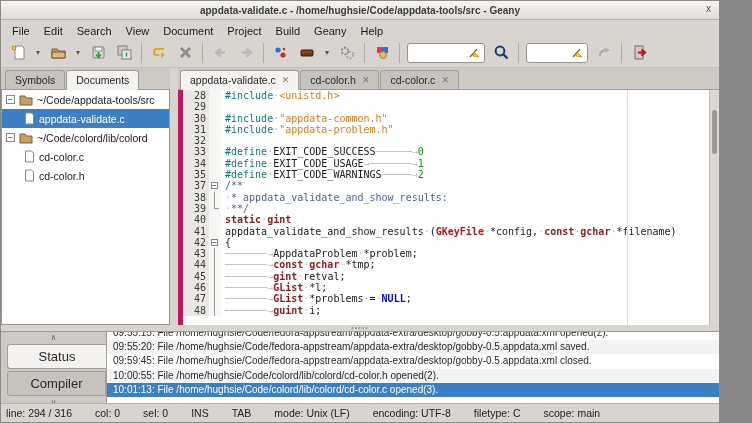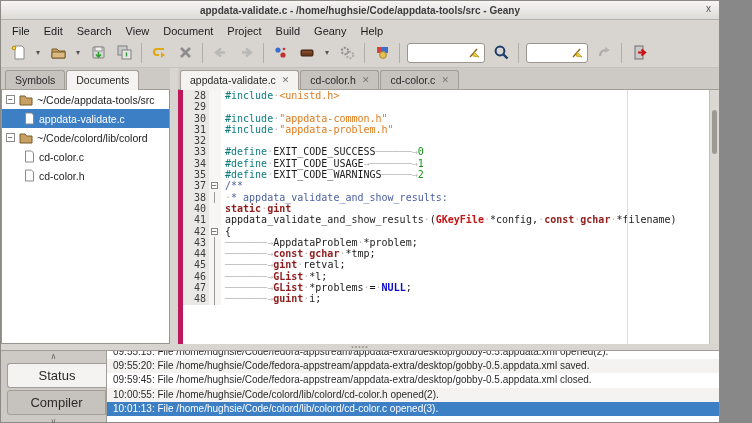--- a/index.html
+++ b/index.html
@@ -305,20 +305,21 @@
             <div class="code-row"><span class="ln">28</span><span class="fold"></span><span class="code"><span class="tk-pp">#include</span><span class="tk-ws">·</span><span class="tk-str">&lt;unistd.h&gt;</span></span></div>
             <div class="code-row"><span class="ln">29</span><span class="fold"></span><span class="code"></span></div>
             <div class="code-row"><span class="ln">30</span><span class="fold"></span><span class="code"><span class="tk-pp">#include</span><span class="tk-ws">·</span><span class="tk-str">"appdata-common.h"</span></span></div>
             <div class="code-row"><span class="ln">31</span><span class="fold"></span><span class="code"><span class="tk-pp">#include</span><span class="tk-ws">·</span><span class="tk-str">"appdata-problem.h"</span></span></div>
             <div class="code-row"><span class="ln">32</span><span class="fold"></span><span class="code"></span></div>
             <div class="code-row"><span class="ln">33</span><span class="fold"></span><span class="code"><span class="tk-pp">#define</span><span class="tk-ws">·</span><span class="tk-id">EXIT_CODE_SUCCESS</span><span class="tk-ws">──────→</span><span class="tk-num">0</span></span></div>
             <div class="code-row"><span class="ln">34</span><span class="fold"></span><span class="code"><span class="tk-pp">#define</span><span class="tk-ws">·</span><span class="tk-id">EXIT_CODE_USAGE</span><span class="tk-ws">→───────→</span><span class="tk-num">1</span></span></div>
             <div class="code-row"><span class="ln">35</span><span class="fold"></span><span class="code"><span class="tk-pp">#define</span><span class="tk-ws">·</span><span class="tk-id">EXIT_CODE_WARNINGS</span><span class="tk-ws">─────→</span><span class="tk-num">2</span></span></div>
             <div class="code-row"><span class="ln">37</span><span class="fold"><span class="fbox">−</span></span><span class="code"><span class="tk-cmt">/**</span></span></div>
             <div class="code-row"><span class="ln">38</span><span class="fold"><span class="fline"></span></span><span class="code"><span class="tk-ws">·</span><span class="tk-cmt">* appdata_validate_and_show_results:</span></span></div>
+            <div class="code-row"><span class="ln">39</span><span class="fold"><span class="fend"></span></span><span class="code"><span class="tk-ws">·</span><span class="tk-cmt">**/</span></span></div>
             <div class="code-row"><span class="ln">40</span><span class="fold"></span><span class="code"><span class="tk-kw">static</span><span class="tk-ws">·</span><span class="tk-kw">gint</span></span></div>
             <div class="code-row"><span class="ln">41</span><span class="fold"></span><span class="code"><span class="tk-id">appdata_validate_and_show_results</span><span class="tk-ws">·</span><span class="tk-id">(</span><span class="tk-typ">GKeyFile</span><span class="tk-ws">·</span><span class="tk-id">*config,</span><span class="tk-ws">·</span><span class="tk-kw">const</span><span class="tk-ws">·</span><span class="tk-kw">gchar</span><span class="tk-ws">·</span><span class="tk-id">*filename)</span></span></div>
             <div class="code-row"><span class="ln">42</span><span class="fold"><span class="fbox">−</span></span><span class="code"><span class="tk-id">{</span></span></div>
             <div class="code-row"><span class="ln">43</span><span class="fold"><span class="fline"></span></span><span class="code"><span class="tk-ws">───────→</span><span class="tk-id">AppdataProblem</span><span class="tk-ws">·</span><span class="tk-id">*problem;</span></span></div>
             <div class="code-row"><span class="ln">44</span><span class="fold"><span class="fline"></span></span><span class="code"><span class="tk-ws">───────→</span><span class="tk-kw">const</span><span class="tk-ws">·</span><span class="tk-kw">gchar</span><span class="tk-ws">·</span><span class="tk-id">*tmp;</span></span></div>
             <div class="code-row"><span class="ln">45</span><span class="fold"><span class="fline"></span></span><span class="code"><span class="tk-ws">───────→</span><span class="tk-kw">gint</span><span class="tk-ws">·</span><span class="tk-id">retval;</span></span></div>
             <div class="code-row"><span class="ln">46</span><span class="fold"><span class="fline"></span></span><span class="code"><span class="tk-ws">───────→</span><span class="tk-kw">GList</span><span class="tk-ws">·</span><span class="tk-id">*l;</span></span></div>
             <div class="code-row"><span class="ln">47</span><span class="fold"><span class="fline"></span></span><span class="code"><span class="tk-ws">───────→</span><span class="tk-kw">GList</span><span class="tk-ws">·</span><span class="tk-id">*problems</span><span class="tk-ws">·</span><span class="tk-id">=</span><span class="tk-ws">·</span><span class="tk-null">NULL</span><span class="tk-id">;</span></span></div>
             <div class="code-row"><span class="ln">48</span><span class="fold"><span class="fline"></span></span><span class="code"><span class="tk-ws">───────→</span><span class="tk-kw">guint</span><span class="tk-ws">·</span><span class="tk-id">i;</span></span></div>
           </div>
@@ -342,14 +343,25 @@
       <div class="msg-inner" id="msg-inner">
           <div class="mrow">09:55:15: File /home/hughsie/Code/fedora-appstream/appdata-extra/desktop/gobby-0.5.appdata.xml opened(2).</div>
           <div class="mrow">09:55:20: File /home/hughsie/Code/fedora-appstream/appdata-extra/desktop/gobby-0.5.appdata.xml saved.</div>
           <div class="mrow">09:59:45: File /home/hughsie/Code/fedora-appstream/appdata-extra/desktop/gobby-0.5.appdata.xml closed.</div>
           <div class="mrow">10:00:55: File /home/hughsie/Code/colord/lib/colord/cd-color.h opened(2).</div>
           <div class="mrow sel">10:01:13: File /home/hughsie/Code/colord/lib/colord/cd-color.c opened(3).</div>
         </div>
     </div>
   </div>
 
+  <div class="statusbar" id="statusbar">
+      <span class="sseg">line: 294 / 316</span>
+      <span class="sseg">col: 0</span>
+      <span class="sseg">sel: 0</span>
+      <span class="sseg">INS</span>
+      <span class="sseg">TAB</span>
+      <span class="sseg">mode: Unix (LF)</span>
+      <span class="sseg">encoding: UTF-8</span>
+      <span class="sseg">filetype: C</span>
+      <span class="sseg">scope: main</span>
+    </div>
 
 </div>
 
 </body></html>

